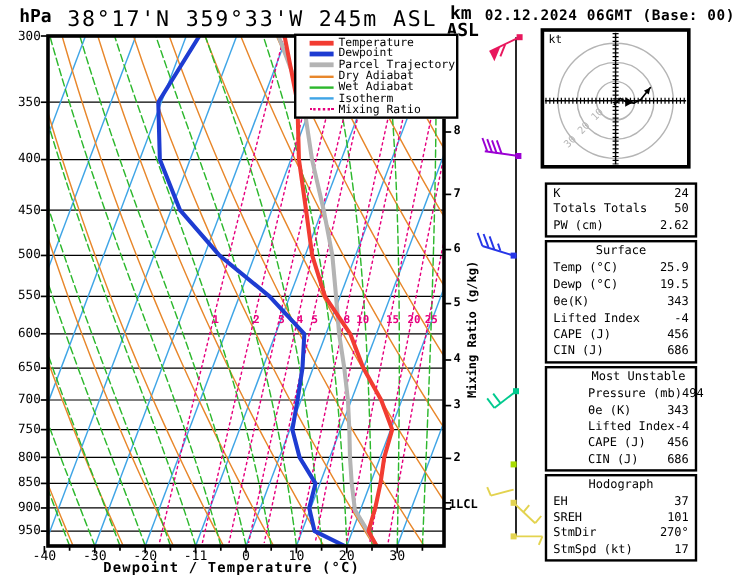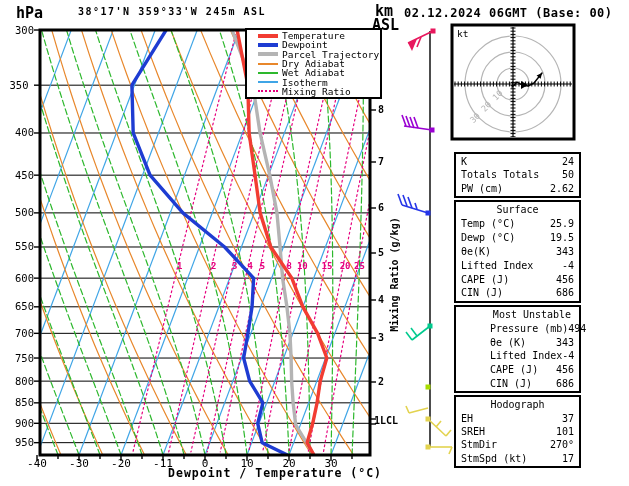--- a/index.html
+++ b/index.html
@@ -1,20 +1,20 @@
 <!DOCTYPE html>
 <html><head>
 <meta charset="utf-8">
 <style>
   html,body{margin:0;padding:0;background:#fff;}
   #stage{position:relative;width:629px;height:486px;background:#fff;overflow:hidden;
          font-family:"DejaVu Sans Mono",monospace;color:#000;}
   #plot{position:absolute;left:0;top:0;}
   .abs{position:absolute;white-space:nowrap;}
-  .title{font-size:10px;font-weight:bold;letter-spacing:1.5px;margin-left:22px;}
+  .title{font-size:18px;font-weight:normal;letter-spacing:1.5px;}
   .datetitle{font-size:12px;font-weight:bold;letter-spacing:0.5px;}
   .axisunit{font-size:15px;font-weight:bold;}
   .ptick{font-size:10.5px;text-align:right;width:30px;}
   .xtick{font-size:11px;text-align:center;width:40px;}
   .xlabel{font-size:11.5px;font-weight:bold;text-align:center;letter-spacing:1px;}
   .kmtick{font-size:10px;font-weight:bold;}
   .mrlabel{font-size:10px;font-weight:bold;transform:rotate(-90deg);transform-origin:center;
            text-align:center;width:130px;}
   .legend{border:2px solid #000;background:#fff;padding:1px 2px 1px 3px;}
   .legend-row{display:flex;align-items:center;height:9.3px;}
@@ -359,21 +359,21 @@
         <span class="legend-label">Isotherm</span>
       </div>
       <div class="legend-row">
         <div class="legend-swatch" style="border-top: 2px dotted rgb(230, 0, 126); height: 0px;"></div>
         <span class="legend-label">Mixing Ratio</span>
       </div>
     </div>
 
   <div class="abs mrlabel" style="left:329px;top:269px;">Mixing Ratio (g/kg)</div>
 
-  <div class="abs xlabel" style="left:52px;top:466px;width:330px;text-align:right;">Dewpoint / Temperature (°C)</div>
+  <div class="abs xlabel" style="left:28px;top:466px;width:330px;">Dewpoint / Temperature (°C)</div>
 
   <div class="abs ktlabel" style="left:457px;top:28px;">kt</div>
 
   <div id="panels">
       <div class="abs panel" style="left: 454px; top: 152px; width: 127px; height: 46px;">
         <div class="panel-row">
           <span>K</span>
           <span>24</span>
         </div>
         <div class="panel-row">
@@ -450,21 +450,21 @@
           <span>270°</span>
         </div>
         <div class="panel-row">
           <span>StmSpd (kt)</span>
           <span>17</span>
         </div>
       </div>
     </div>
 
 <div class="abs ptick" style="left: 4px; top: 23.5px;">300</div>
-    <div class="abs ptick" style="left: 4px; top: 78.6859px; text-align: center;">350</div>
+    <div class="abs ptick" style="left: 4px; top: 78.6859px;">350</div>
     <div class="abs ptick" style="left: 4px; top: 126.49px;">400</div>
     <div class="abs ptick" style="left: 4px; top: 168.657px;">450</div>
     <div class="abs ptick" style="left: 4px; top: 206.376px;">500</div>
     <div class="abs ptick" style="left: 4px; top: 240.497px;">550</div>
     <div class="abs ptick" style="left: 4px; top: 271.647px;">600</div>
     <div class="abs ptick" style="left: 4px; top: 300.302px;">650</div>
     <div class="abs ptick" style="left: 4px; top: 326.833px;">700</div>
     <div class="abs ptick" style="left: 4px; top: 351.532px;">750</div>
     <div class="abs ptick" style="left: 4px; top: 374.637px;">800</div>
     <div class="abs ptick" style="left: 4px; top: 396.34px;">850</div>

